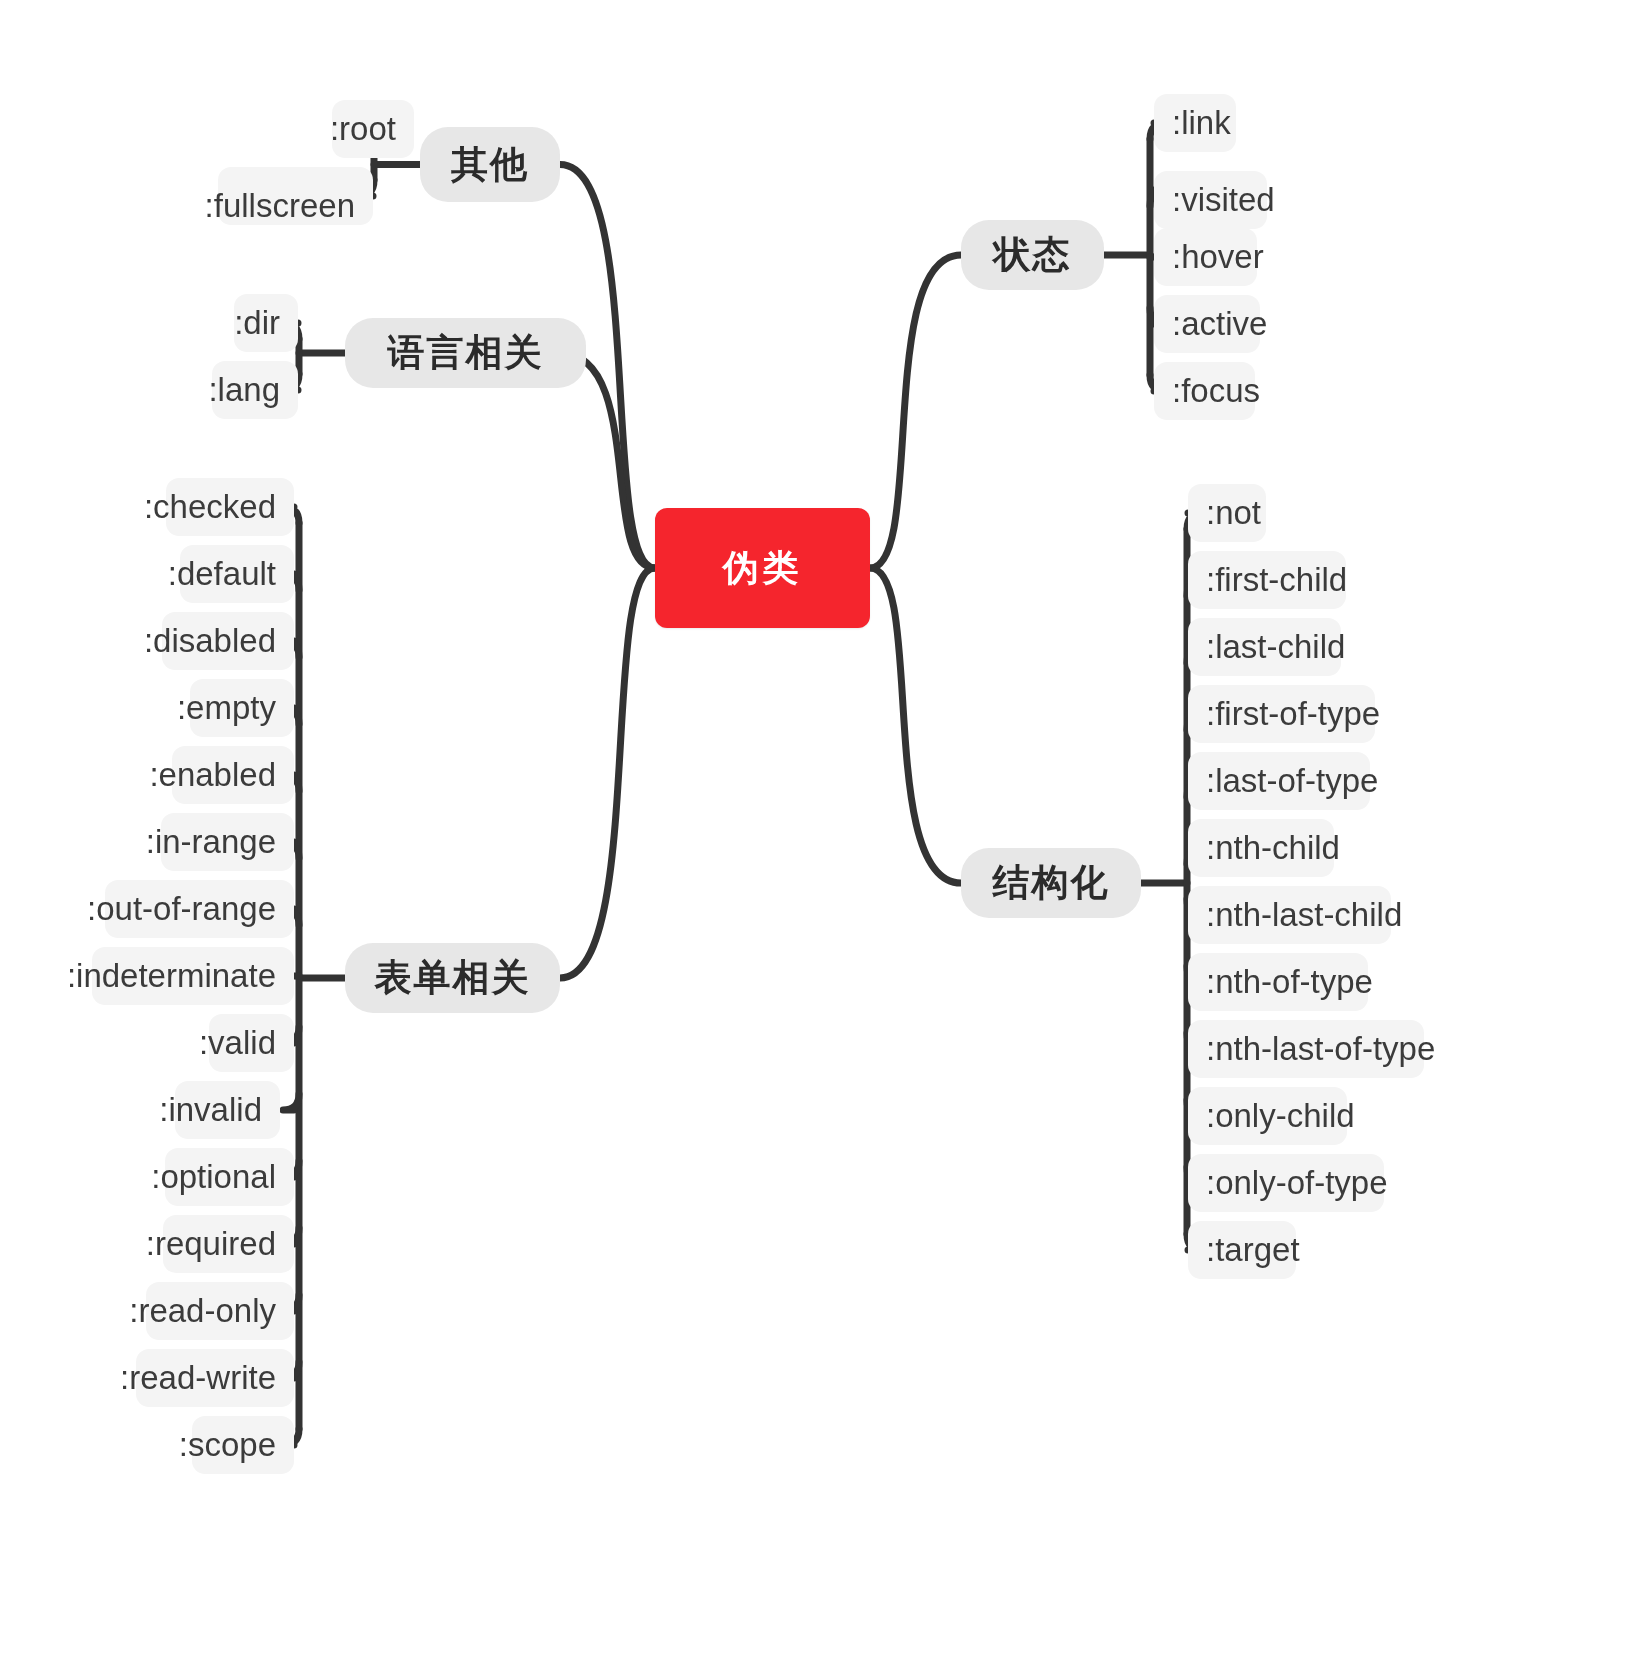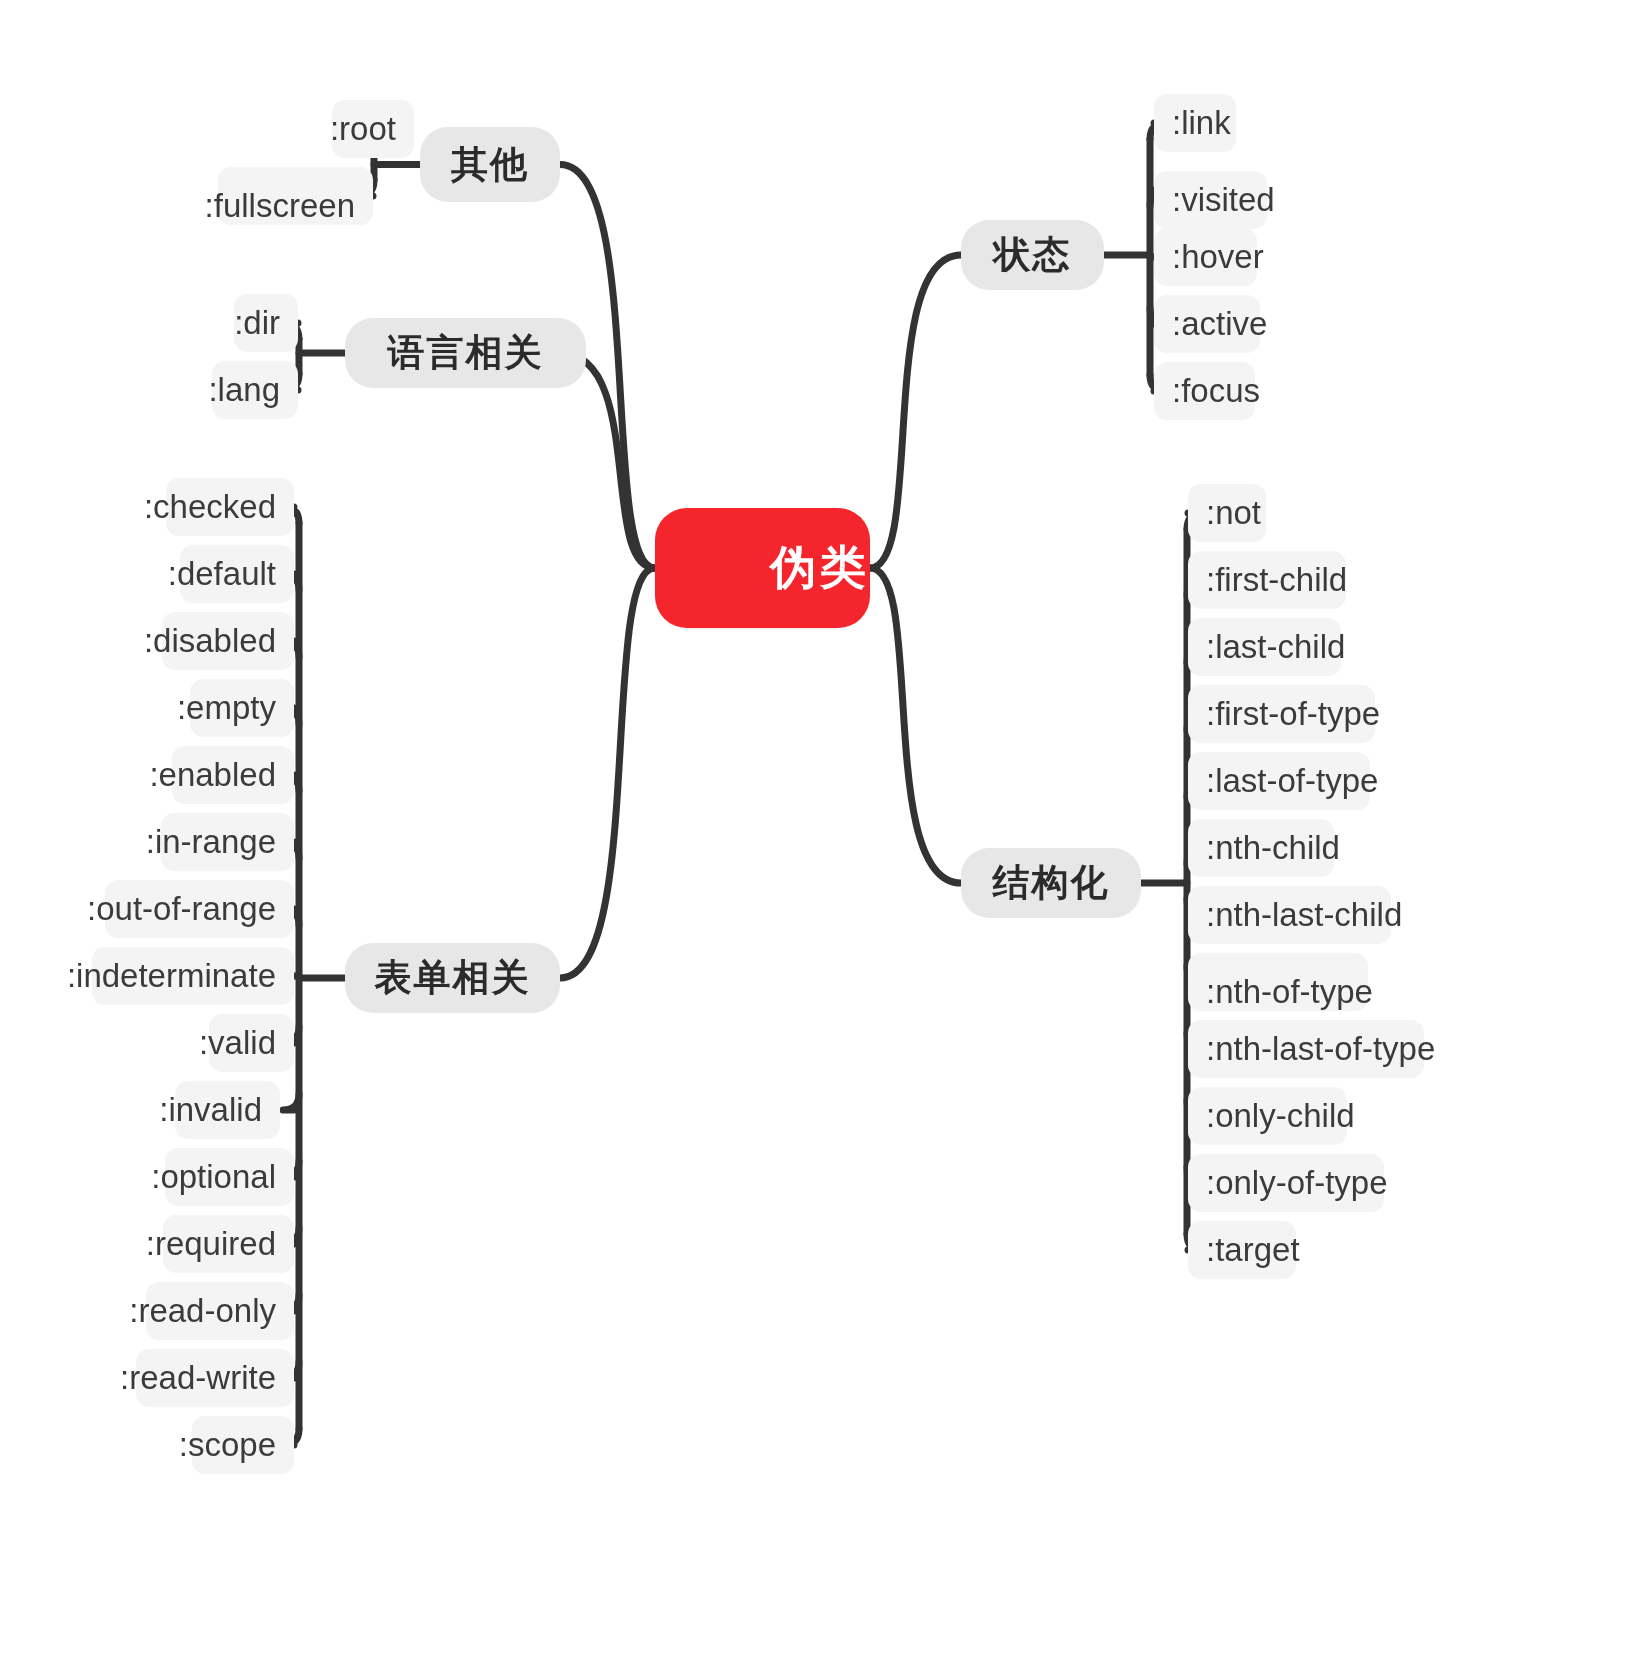--- a/index.html
+++ b/index.html
@@ -30,24 +30,24 @@
     display: flex;
     align-items: center;
     white-space: nowrap;
     border-radius: 14px;
     color: #333333;
   }
   
   .root-node {
     background: #F5252D;
     color: #ffffff;
-    font-size: 46px;
+    font-size: 36px;
     font-weight: bold;
-    border-radius: 32px;
-    justify-content: flex-end;
+    border-radius: 12px;
+    justify-content: center;
     letter-spacing: 4px;
     box-shadow: 0 1px 2px rgba(0,0,0,0.08);
   }
   
   .cat-node {
     background: #E7E7E7;
     font-size: 37px;
     font-weight: 600;
     color: #2b2b2b;
     border-radius: 28px;
@@ -231,21 +231,21 @@
       </div>
       <div class="node leaf-node leaf-right" style="left: 1188px; top: 752px; width: 182px; height: 58px;">
         <span>:last-of-type</span>
       </div>
       <div class="node leaf-node leaf-right" style="left: 1188px; top: 819px; width: 146px; height: 58px;">
         <span>:nth-child</span>
       </div>
       <div class="node leaf-node leaf-right" style="left: 1188px; top: 886px; width: 203px; height: 58px;">
         <span>:nth-last-child</span>
       </div>
-      <div class="node leaf-node leaf-right" style="left: 1188px; top: 953px; width: 180px; height: 58px; align-items: flex-end;">
+      <div class="node leaf-node leaf-right" style="left: 1188px; top: 953px; width: 180px; height: 58px;">
         <span>:nth-of-type</span>
       </div>
       <div class="node leaf-node leaf-right" style="left: 1188px; top: 1020px; width: 236px; height: 58px;">
         <span>:nth-last-of-type</span>
       </div>
       <div class="node leaf-node leaf-right" style="left: 1188px; top: 1087px; width: 159px; height: 58px;">
         <span>:only-child</span>
       </div>
       <div class="node leaf-node leaf-right" style="left: 1188px; top: 1154px; width: 196px; height: 58px;">
         <span>:only-of-type</span>

